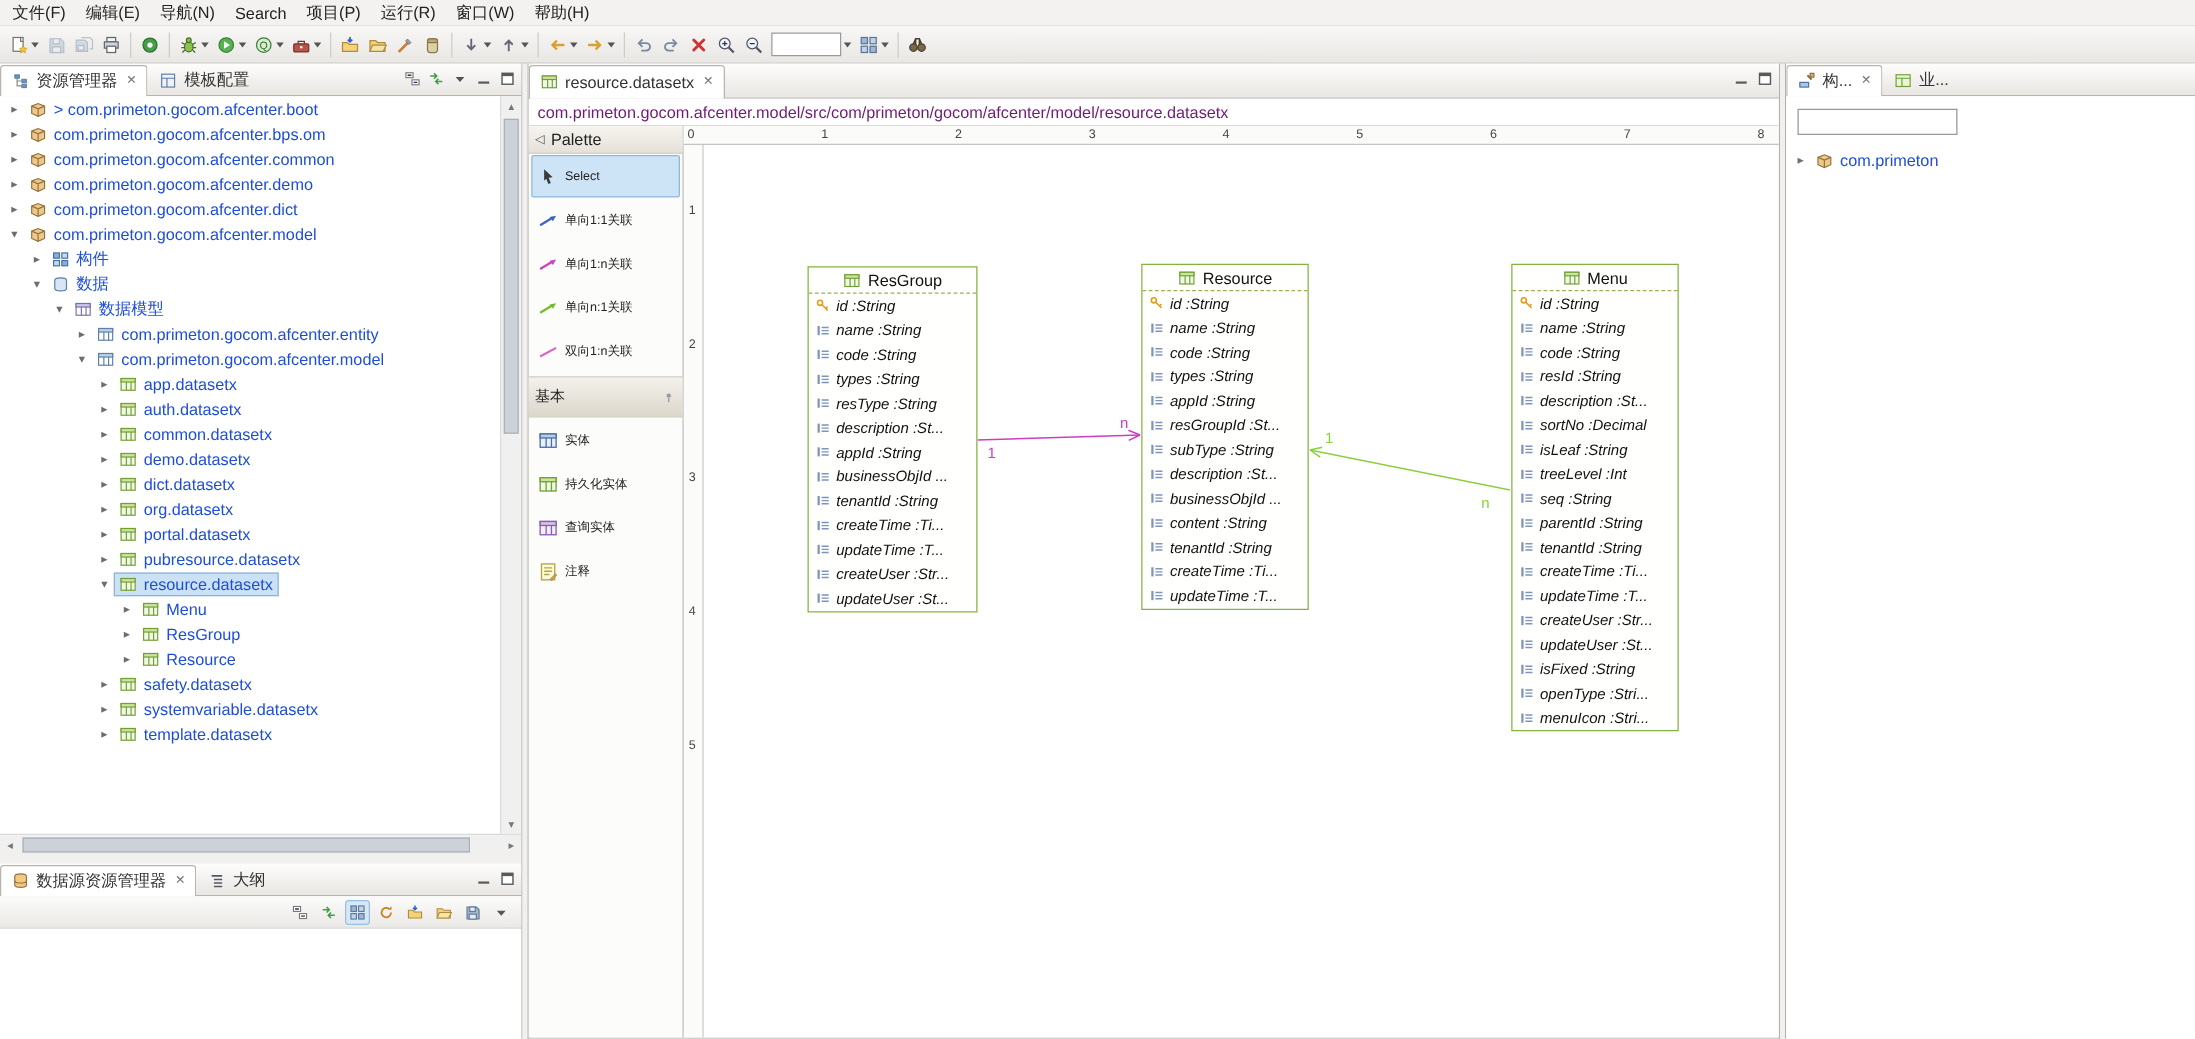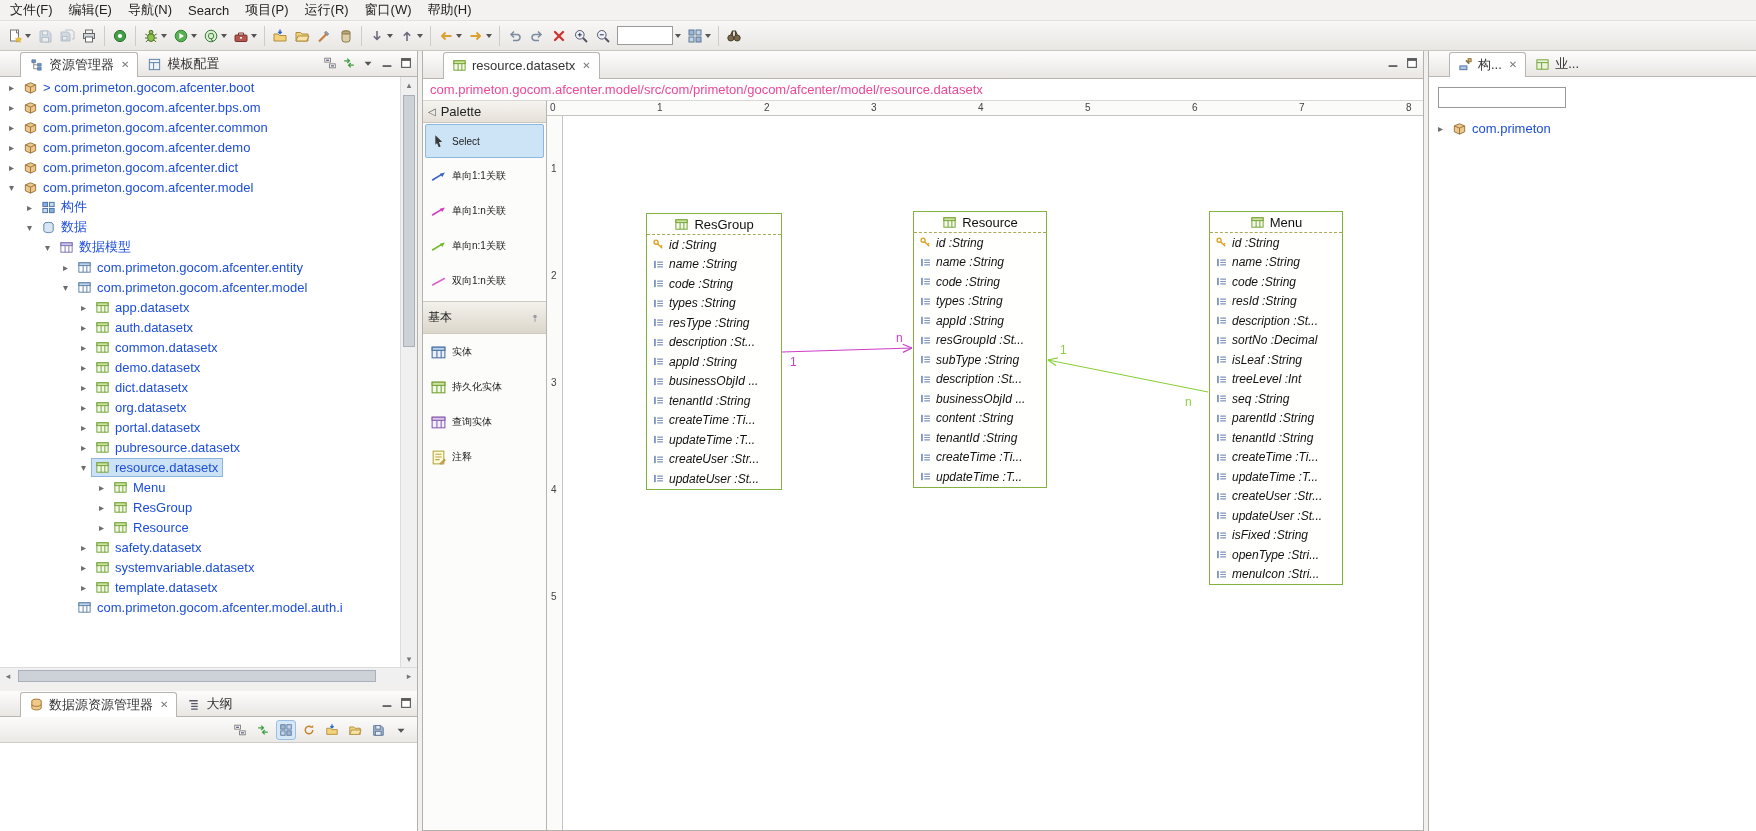--- a/index.html
+++ b/index.html
@@ -24,21 +24,21 @@
   .tb-btn.disabled { opacity:.38; }
   .tb-sep { width:1px; height:20px; background:#cfccc8; margin:0 4px; flex:none; }
   .dd-arrow { width:0; height:0; border-left:3px solid transparent; border-right:3px solid transparent;
               border-top:4px solid #555; margin-left:2px; flex:none; }
   .tb-combo { display:inline-flex; align-items:center; margin:0 3px; }
   .tb-combo input { width:56px; height:19px; border:1px solid #9a9a9a; background:#fff; font-size:12px; padding:0 3px; }
 
   
   .tabbar { position:absolute; left:0; right:0; height:26px;
             background:linear-gradient(#fdfdfc,#e9e6e3); border-bottom:1px solid #b8b5b1;
-            display:flex; align-items:flex-end; padding-left:20px; }
+            display:flex; align-items:flex-end; padding-left:0; }
   .tab { display:inline-flex; align-items:center; gap:5px; height:25px; padding:0 8px;
          border:1px solid transparent; border-bottom:none; border-radius:3px 3px 0 0;
          white-space:nowrap; color:#333; }
   .tab.active { background:#fff; border-color:#b8b5b1; margin-bottom:-1px; padding-bottom:1px; }
   .tab-close { font-size:10px; color:#777; margin-left:2px; }
   .tab-actions { position:absolute; right:4px; top:5px; display:flex; gap:5px; align-items:center; }
   .act-btn { display:inline-flex; border-radius:2px; }
 
   
   #left-panel { position:absolute; left:0; top:51px; width:418px; bottom:0; background:#fff;
@@ -69,21 +69,21 @@
 
   
   .vsash { position:absolute; top:51px; bottom:0; width:4px; background:#f1f0ee; }
 
   
   #editor-panel { position:absolute; left:422px; top:51px; width:1002px; bottom:0; background:#fff;
                   border:1px solid #b4b1ad; border-top:none; }
   #editor-tabbar { top:0; height:28px; }
   #editor-tabbar .tab { height:27px; }
   #breadcrumb { position:absolute; top:28px; left:0; right:0; height:22px; background:#fff;
-                border-bottom:1px solid #dbd9d6; padding:3px 7px; font-size:13px; color:#ec4899;
+                border-bottom:1px solid #dbd9d6; padding:3px 7px; font-size:13px; color:#701a75;
                 white-space:nowrap; overflow:hidden; }
   #editor-content { position:absolute; top:50px; left:0; right:0; bottom:0; }
 
   
   #palette { position:absolute; left:0; top:0; bottom:0; width:124px; background:#fcfcfa;
              border-right:1px solid #b8b5b1; }
   .palette-header { height:22px; display:flex; align-items:center; gap:5px; padding:0 5px;
                     background:linear-gradient(#f6f4f0,#e5e1d9); border-bottom:1px solid #c9c5bd; }
   .pal-collapse { color:#555; font-size:10px; }
   .palette-tool { display:flex; align-items:center; gap:5px; height:34px; padding:0 4px; margin:1px 2px;
@@ -745,33 +745,20 @@
         <span class="chev">▸</span>
         <span class="row-inner">
           <span class="icon">
             <svg width="15" height="15" viewBox="0 0 16 16">
               <rect x="2" y="3" width="12" height="10" fill="#f2f8e6" stroke="#71a033"></rect>
               <rect x="2" y="3" width="12" height="3" fill="#cde3a0" stroke="#71a033"></rect>
               <path d="M6.5 6v7M10.5 6v7" stroke="#71a033"></path>
             </svg>
           </span>
           <span class="t-label">template.datasetx</span>
-        </span>
-      </div>
-      <div class="tree-row" style="padding-left: 58px;">
-        <span class="chev">&nbsp;</span>
-        <span class="row-inner">
-          <span class="icon">
-            <svg width="15" height="15" viewBox="0 0 16 16">
-              <rect x="2" y="3" width="12" height="10" fill="#fff" stroke="#5b7fa6"></rect>
-              <rect x="2" y="3" width="12" height="3" fill="#bcd2e8" stroke="#5b7fa6"></rect>
-              <path d="M6.5 6v7M10.5 6v7" stroke="#5b7fa6"></path>
-            </svg>
-          </span>
-          <span class="t-label">com.primeton.gocom.afcenter.model.auth.i</span>
         </span>
       </div>
     </div>
   <div id="tree-vscroll">
     <span class="sb-arrow" style="top:0;right:0;">▴</span>
     <div class="sb-thumb-v"></div>
     <span class="sb-arrow" style="bottom:0;right:0;">▾</span>
   </div>
   <div id="tree-hscroll">
     <span class="sb-arrow" style="left:0;top:0;">◂</span>

